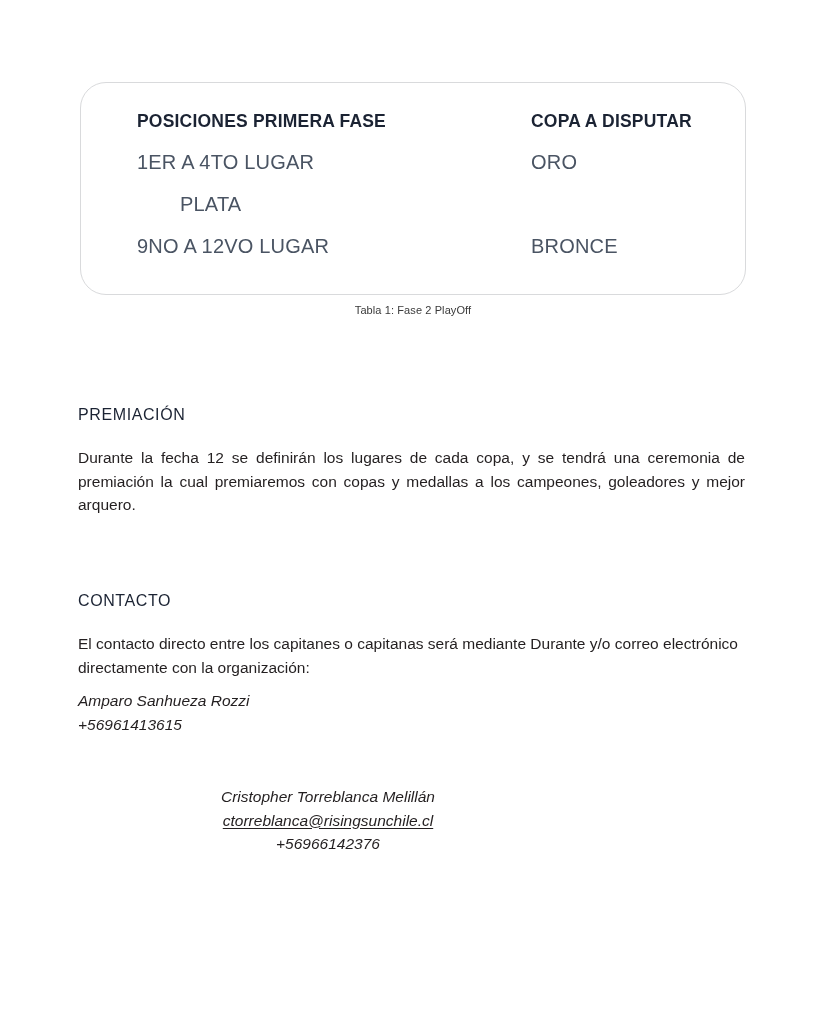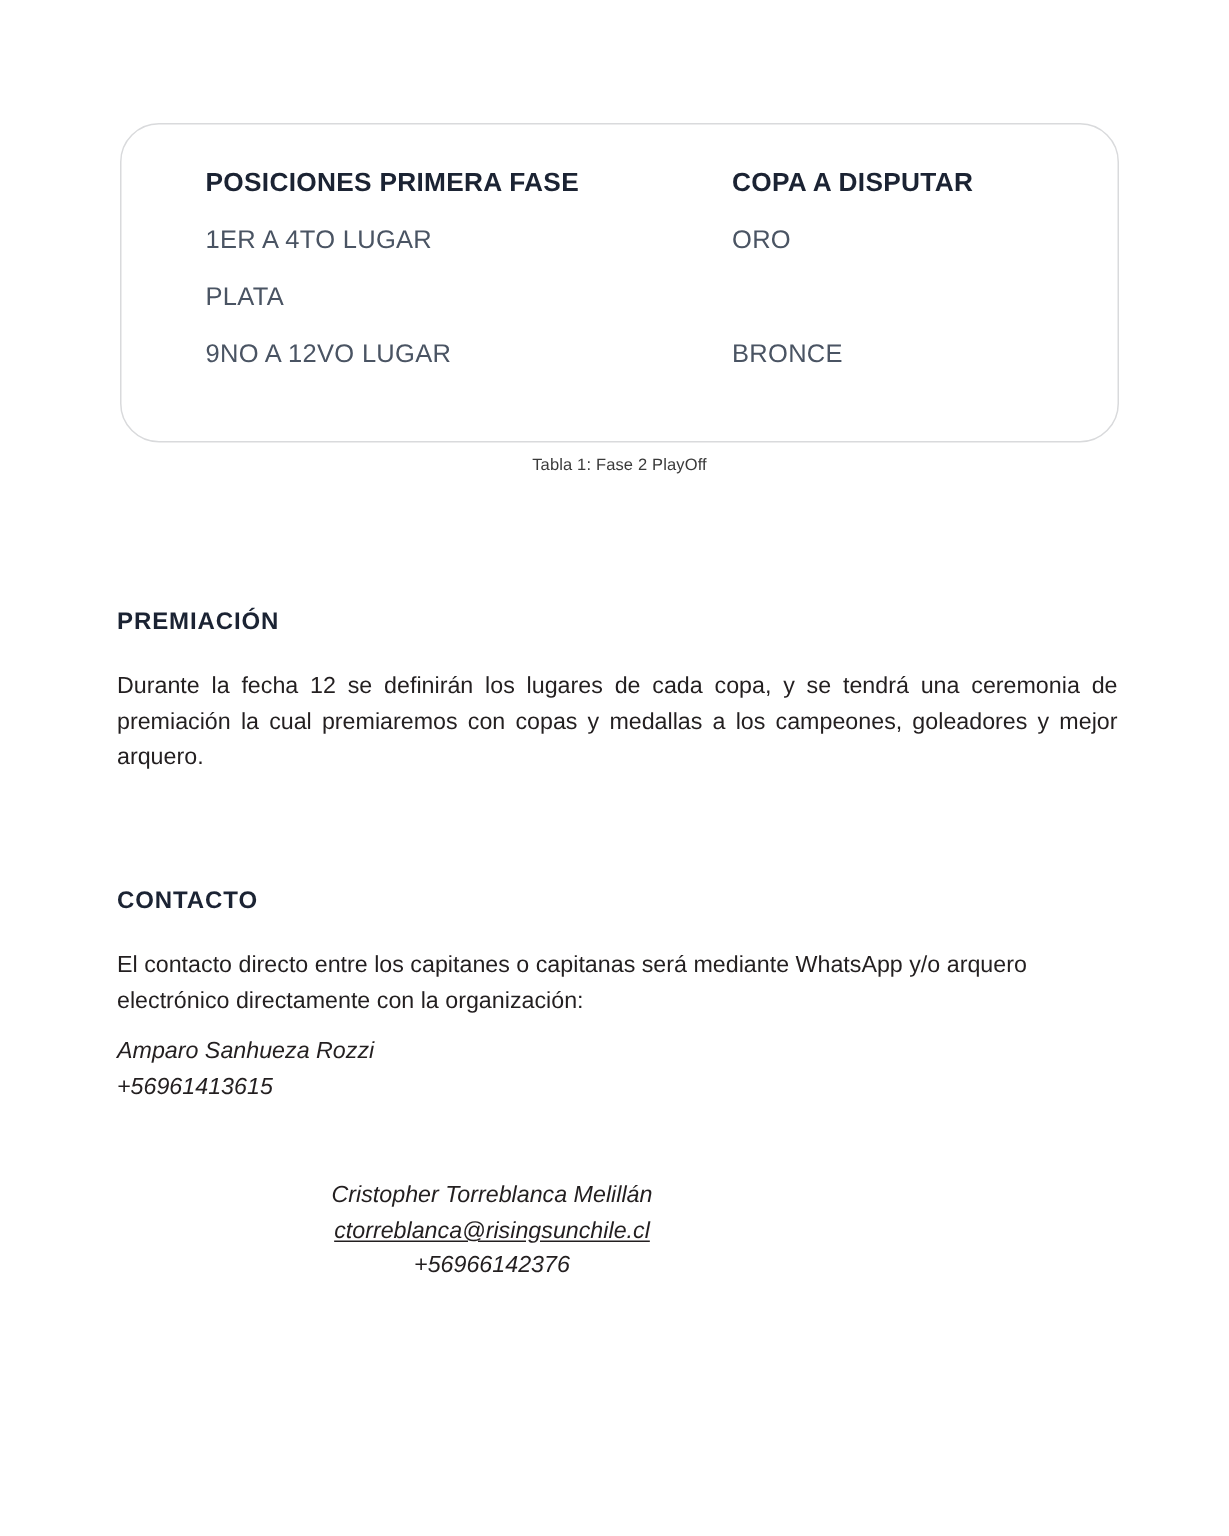--- a/index.html
+++ b/index.html
@@ -38,32 +38,32 @@
     left: 56px;
     top: 27px;
     right: 26px;
   }
   .trow {
     display: flex;
     align-items: baseline;
   }
   .trow + .trow { margin-top: 16px; }
   .col-a { width: 351px; flex: 0 0 351px; }
-  .col-b { flex: 1 1 auto; }
+  .col-b { flex: 1 1 auto; margin-left: 43px; }
 
   .th {
     font-weight: 700;
     font-size: 17.5px;
     letter-spacing: 0.2px;
     color: #1b2333;
     line-height: 1.3;
   }
   .td {
     font-weight: 400;
-    font-size: 17px;
+    font-size: 20px;
     letter-spacing: 0.2px;
     color: #4a5463;
     line-height: 1.3;
   }
   .trow.header-row { margin-bottom: 6px; }
 
   .table-caption {
     position: absolute;
     left: 80px;
     top: 304px;
@@ -71,21 +71,21 @@
     text-align: center;
     font-size: 11px;
     color: #3a3a3a;
     letter-spacing: 0.1px;
   }
 
   
   .section-heading {
     position: absolute;
     left: 78px;
-    font-weight: 700;
+    font-weight: 400;
     font-size: 16px;
     letter-spacing: 0.6px;
     color: #1b2333;
   }
   #heading-premiacion { top: 406px; }
   #heading-contacto   { top: 592px; }
 
   .body-block {
     position: absolute;
     left: 78px;
@@ -152,21 +152,21 @@
   </div>
 
   <div class="table-caption">Tabla 1: Fase 2 PlayOff</div>
 
   <div class="section-heading" id="heading-premiacion">PREMIACIÓN</div>
 
   <div class="body-block" id="premiacion-body">Durante la fecha 12 se definirán los lugares de cada copa, y se tendrá una ceremonia de premiación la cual premiaremos con copas y medallas a los campeones, goleadores y mejor arquero.</div>
 
   <div class="section-heading" id="heading-contacto">CONTACTO</div>
 
-  <div class="body-block" id="contacto-body">El contacto directo entre los capitanes o capitanas será mediante WhatsApp y/o arquero electrónico directamente con la organización:</div>
+  <div class="body-block" id="contacto-body">El contacto directo entre los capitanes o capitanas será mediante Durante y/o correo electrónico directamente con la organización:</div>
 
   <div class="contact-block" id="contact-1">
     <span class="contact-name">Amparo Sanhueza Rozzi</span>
     <span class="contact-phone">+56961413615</span>
   </div>
 
   <div class="contact-block" id="contact-2">
     <span class="contact-name">Cristopher Torreblanca Melillán</span>
     <a class="contact-email" href="#">ctorreblanca@risingsunchile.cl</a>
     <span class="contact-phone">+56966142376</span>

